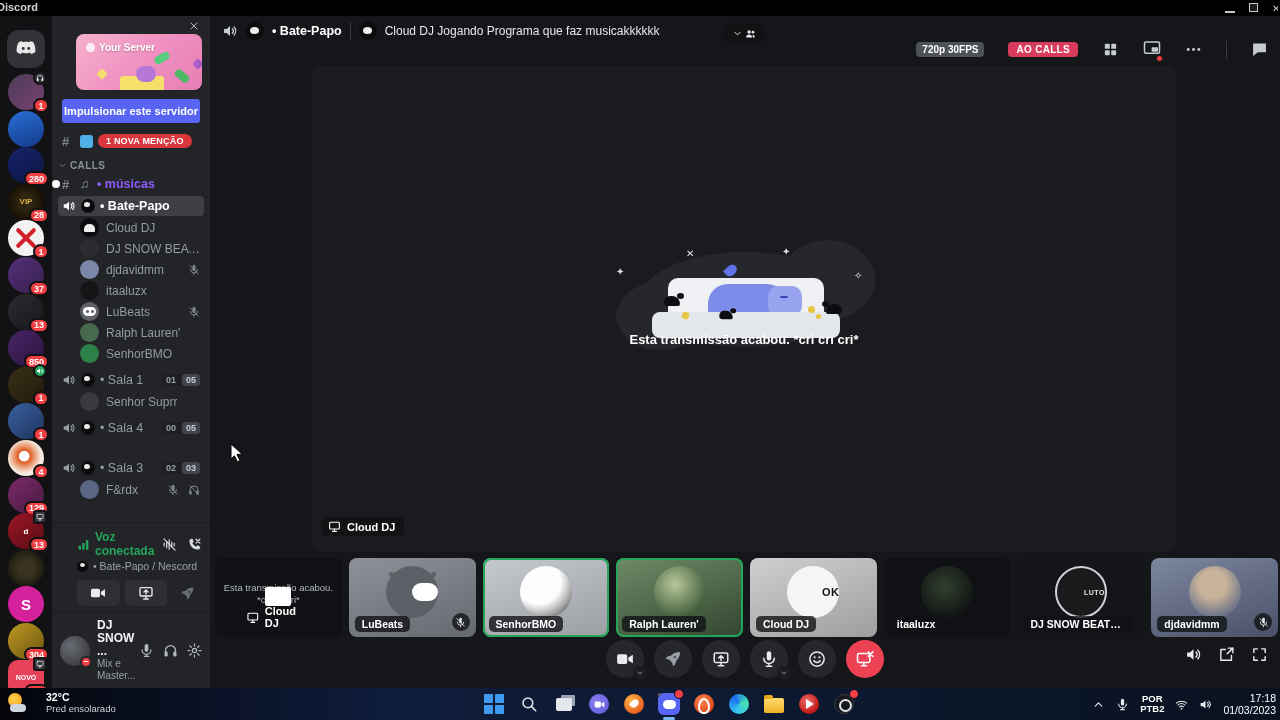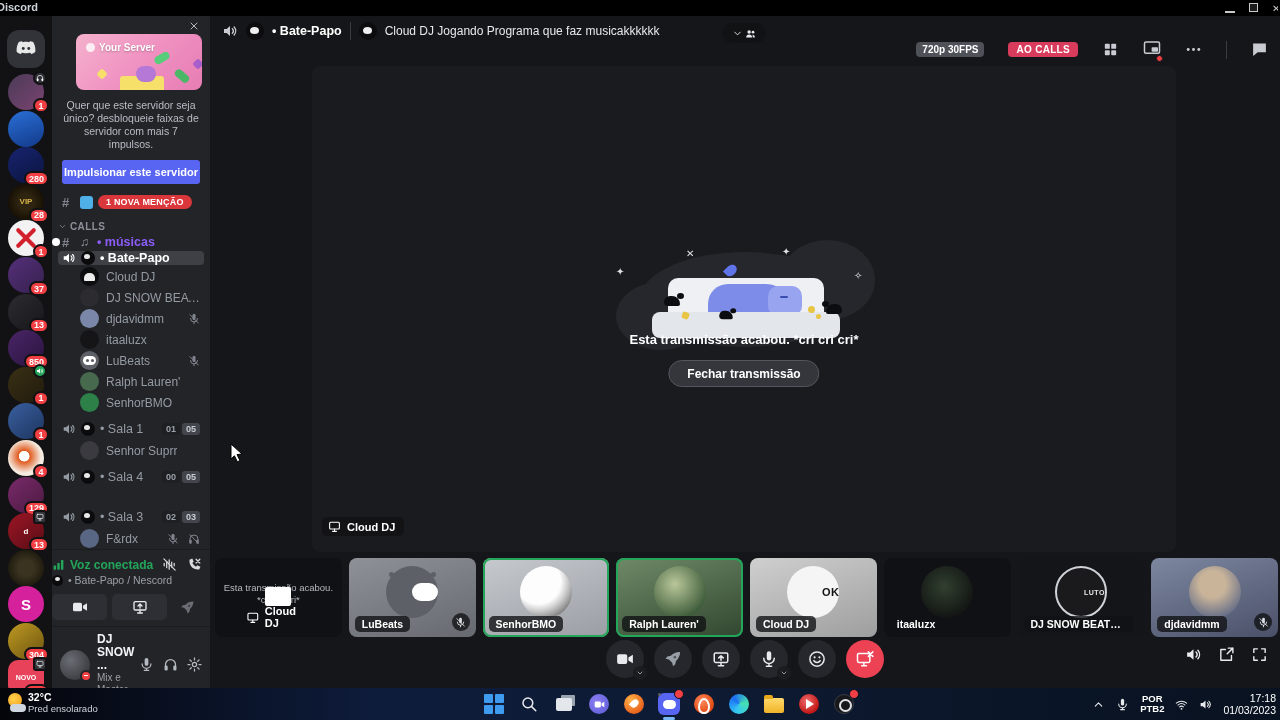--- a/index.html
+++ b/index.html
@@ -89,21 +89,21 @@
   .member { display:flex; align-items:center; gap:7px; height:21px; margin:0 6px 0 24px; padding:0 4px;
      border-radius:4px; color:#949ba4; font-size:12px; }
   .member .avatar { width:19px; height:19px; border-radius:50%; flex:0 0 auto; position:relative; overflow:hidden; }
   .member .mname { white-space:nowrap; overflow:hidden; text-overflow:ellipsis; }
   .member .mi { width:12px; height:12px; margin-left:auto; color:#80848e; }
   .member .mi + .mi { margin-left:2px; }
   .dface { position:absolute; left:3px; top:5px; width:13px; height:9px; border-radius:5px; background:#fff; }
   .dface i { position:absolute; top:3px; width:3px; height:3px; border-radius:50%; background:#5d6066; }
   .dface i:first-child { left:2.5px; } .dface i:last-child { right:2.5px; }
 
-  .voicepanel { margin-top:auto; border-top:1px solid #1b1c1f; padding:7px 8px 6px 0; }
+  .voicepanel { margin-top:auto; border-top:1px solid #1b1c1f; padding:7px 8px 6px 25px; }
   .vp-row1 { display:flex; align-items:center; gap:5px; }
   .vp-status { color:#23a55a; font-weight:bold; font-size:12px; }
   .vp-row1 .sig { width:13px; height:13px; color:#23a55a; }
   .vp-acts { margin-left:auto; display:flex; gap:10px; color:#d7dade; }
   .vp-acts .ico { width:15px; height:15px; }
   .vp-row2 { display:flex; align-items:center; gap:5px; margin-top:2px; color:#9aa0a8; font-size:10.5px; }
   .vp-row2 .cdot2 { width:11px; height:11px; border-radius:50%; background:#0b0b0d; position:relative; }
   .vp-row2 .cdot2::after { content:""; position:absolute; left:2.5px; top:2.5px; width:5px; height:4px;
      border-radius:50%; background:#e8e8e8; }
   .vp-btns { display:flex; gap:5px; margin-top:8px; align-items:center; }
@@ -207,21 +207,21 @@
   .av-controls { position:absolute; right:12px; top:630px; display:flex; gap:16px; color:#e8eaed; }
   .av-controls .ico { width:17px; height:17px; }
 
   
   .cursor { position:absolute; left:230px; top:443px; z-index:99; }
 
   
   .taskbar { position:absolute; left:0; top:688px; width:1280px; height:32px;
      background:linear-gradient(90deg,#04050a 0%,#0e1c3c 30%,#16295257 55%,#0a1527 80%,#091220 100%);
      background-color:#0a1322; z-index:60; }
-  .weather { position:absolute; left:6px; top:3px; display:flex; align-items:center; gap:0; }
+  .weather { position:absolute; left:6px; top:3px; display:flex; align-items:center; gap:18px; }
   .wicon { position:relative; width:22px; height:22px; }
   .wsun { position:absolute; left:2px; top:1px; width:14px; height:14px; border-radius:50%;
      background:radial-gradient(circle at 40% 40%, #ffd24a, #f59b1f); }
   .wcloud { position:absolute; left:4px; bottom:2px; width:16px; height:8px; border-radius:5px; background:#cfd6df; }
   .wtemp { color:#fff; font-size:10.5px; font-weight:bold; line-height:12px; }
   .wdesc { color:#cdd3da; font-size:9.5px; line-height:11px; }
   .tb-icons { position:absolute; left:480px; top:2px; display:flex; gap:7px; }
   .tbi { position:relative; width:28px; height:28px; border-radius:5px; display:flex; align-items:center;
      justify-content:center; }
   .tbi .glyph { width:20px; height:20px; border-radius:50%; }
@@ -384,21 +384,20 @@
           <span class="bn-dot"></span>
           <span>Your Server</span>
         </span>
       <span class="bn-star" style="left:118px; top:26px;"></span>
       <span class="bn-star" style="left:22px; top:36px; background:#f7e06a;"></span>
       <span class="bn-sock" style="left:78px; top:20px; transform:rotate(-30deg);"></span>
       <span class="bn-sock" style="left:98px; top:38px; transform:rotate(40deg); background:#4ab867;"></span>
       <span class="bn-box"></span>
       <span class="bn-blob"></span>
     </div>
-    <div class="boost-text">Quer que este servidor seja único? desbloqueie faixas de servidor com mais 7 impulsos.</div>
     <div class="boost-btn">Impulsionar este servidor</div>
   </div>
 
   <div class="mention-row">
     <span class="mr-hash">#</span>
     <span class="mr-emoji"></span>
     <span class="mention-pill">1 NOVA MENÇÃO</span>
   </div>
 
   <div class="cat">
@@ -710,21 +709,20 @@
       <span class="bird" style="left:196px; top:70px; transform:scaleX(-1);"></span>
       <span class="coin" style="left:52px; top:78px; border-radius:2px; transform:rotate(20deg);"></span>
       <span class="coin" style="left:178px; top:72px;"></span>
       <span class="coin" style="left:186px; top:80px; width:5px; height:5px;"></span>
       <span class="spark" style="left:-14px; top:32px;">✦</span>
       <span class="spark" style="left:56px; top:14px;">✕</span>
       <span class="spark" style="left:152px; top:12px;">✦</span>
       <span class="spark" style="left:224px; top:36px;">✧</span>
     </div>
     <div class="ended-msg">Esta transmissão acabou. *cri cri cri*</div>
-    <div class="close-stream-btn">Fechar transmissão</div>
     <div class="stage-label">
       <span class="ico">
           <svg viewBox="0 0 24 24">
             <rect x="3" y="4" width="18" height="12.5" rx="1.8" class="s"></rect>
             <path d="M8.5 21h7M12 16.5V21" class="s"></path>
           </svg>
         </span>
       <span>Cloud DJ</span>
     </div>
   </div>

